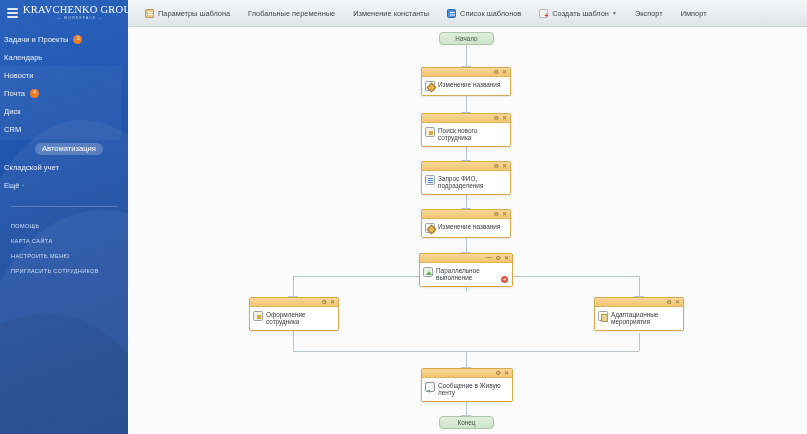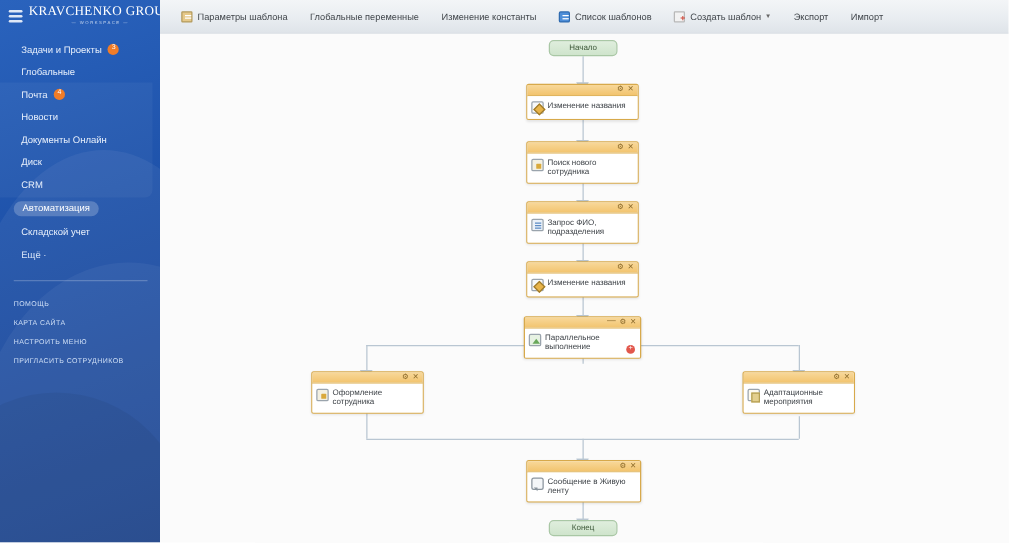--- a/index.html
+++ b/index.html
@@ -64,21 +64,21 @@
   }
   .logo-sub {
     font-size: 3.4px; letter-spacing: 1.2px;
     color: #c3d4ee; text-align: center; margin-top: 1.5px;
     white-space: nowrap;
   }
 
   .nav { position: relative; z-index: 3; margin-top: 6px; }
   .nav-item {
     display: flex; align-items: center;
-    height: 18px; padding: 0 8px 0 17px;
+    height: 18px; padding: 0 8px 0 4px;
     font-size: 7.6px; color: #e8f0fc;
     white-space: nowrap; cursor: pointer;
   }
   .nav-item.group-head { color: #bed2ef; }
   .nav-item .chev {
     margin-left: auto; font-size: 6px; color: #bed2ef; line-height: 1;
   }
   .nav-item .pill {
     display: inline-flex; align-items: center; justify-content: center;
     min-width: 9px; height: 9px; padding: 0 2px;
@@ -94,20 +94,21 @@
     padding-bottom: 2px;
   }
   .nav-item.active-pill { padding-left: 11px; }
   .nav-item.active-pill .pill-bg {
     display: inline-block;
     background: rgba(255,255,255,0.22);
     border-radius: 8px;
     padding: 2.5px 7px;
     font-size: 7.6px; line-height: 1;
     color: #ffffff;
+    margin-left: 24px;
   }
   .nav-item.more { color: #d5e2f6; }
 
   .side-sep {
     position: relative; z-index: 3;
     height: 1px; background: rgba(255,255,255,0.22);
     margin: 12px 10px 0 11px;
   }
   .side-links { position: relative; z-index: 3; margin-top: 12px; }
   .side-link {
@@ -305,33 +306,30 @@
         <div class="logo-sub">— WORKSPACE —</div>
       </div>
     </div>
 
     <nav class="nav">
       <div class="nav-item">
         <span>Задачи и Проекты</span>
         <span class="pill">3</span>
       </div>
       <div class="nav-item">
-        <span>Глобальные</span>
+        <span>Календарь</span>
       </div>
 
       <div class="nav-sub-wrap">
+        <div class="nav-item">
+          <span>Новости</span>
+        </div>
         <div class="nav-item">
           <span>Почта</span>
           <span class="pill">4</span>
-        </div>
-        <div class="nav-item">
-          <span>Новости</span>
-        </div>
-        <div class="nav-item">
-          <span>Документы Онлайн</span>
         </div>
         <div class="nav-item">
           <span>Диск</span>
         </div>
         <div class="nav-item">
           <span>CRM</span>
         </div>
       </div>
 
       <div class="nav-item active-pill">

